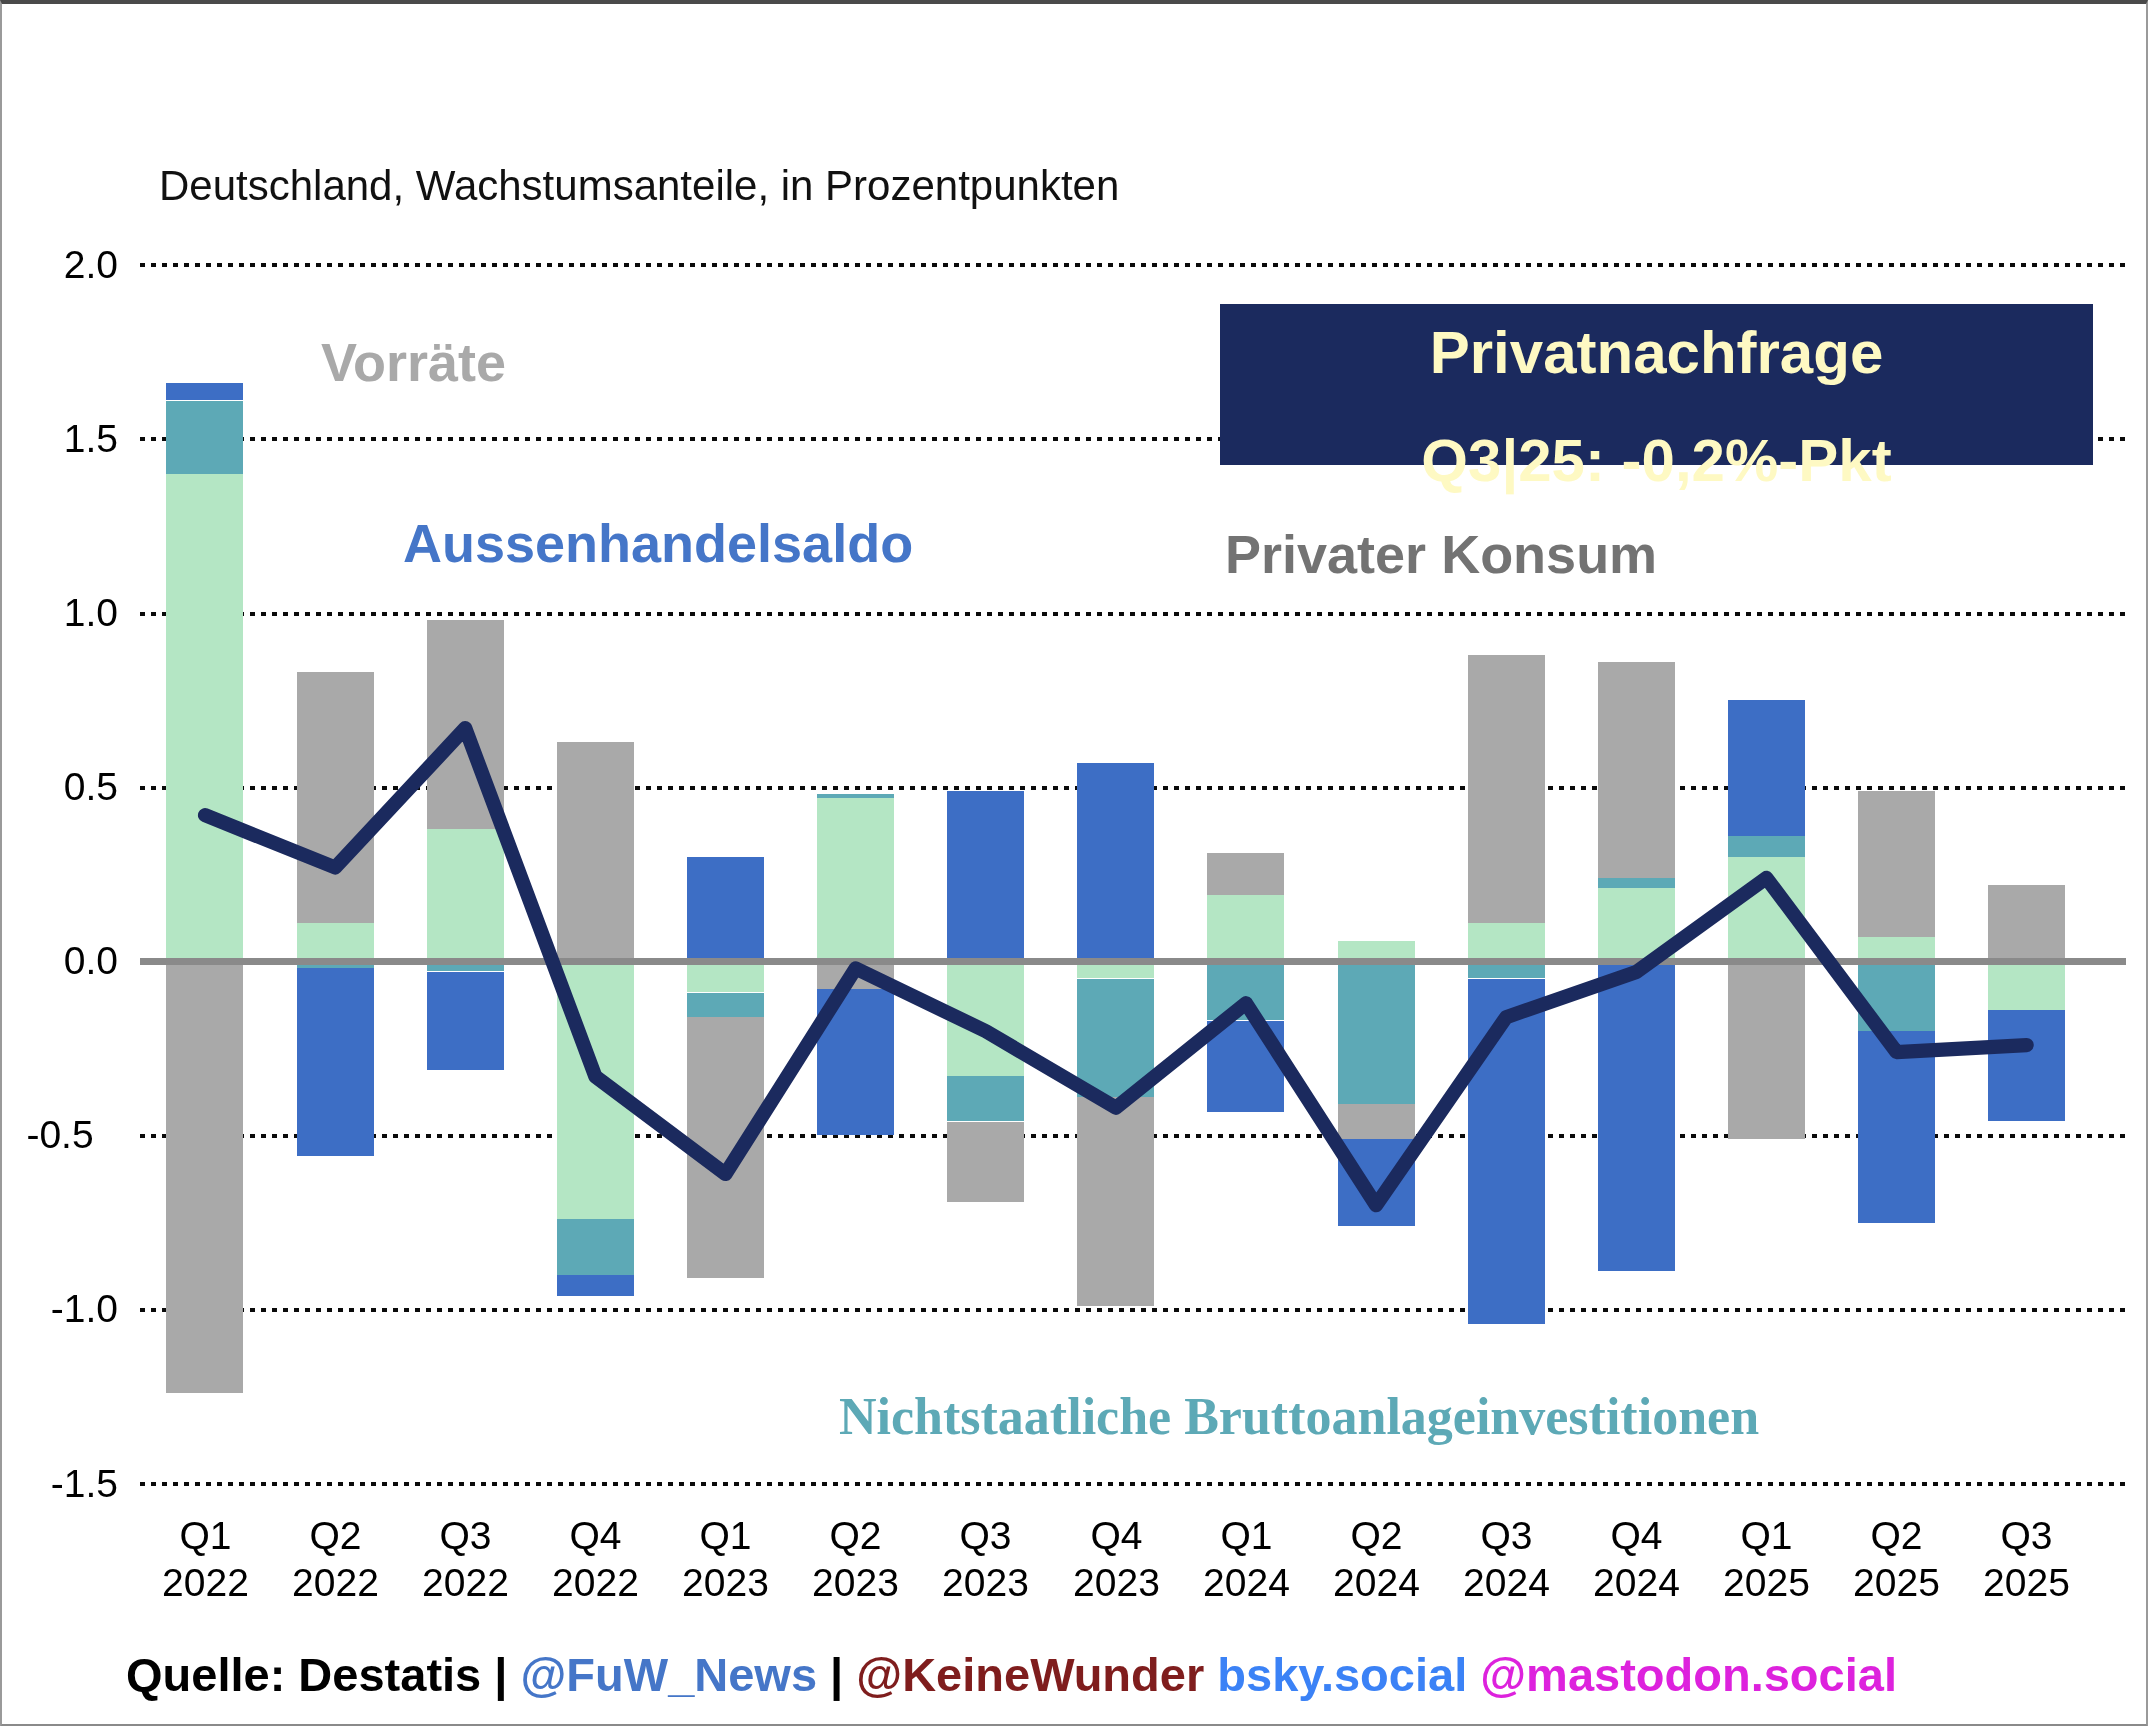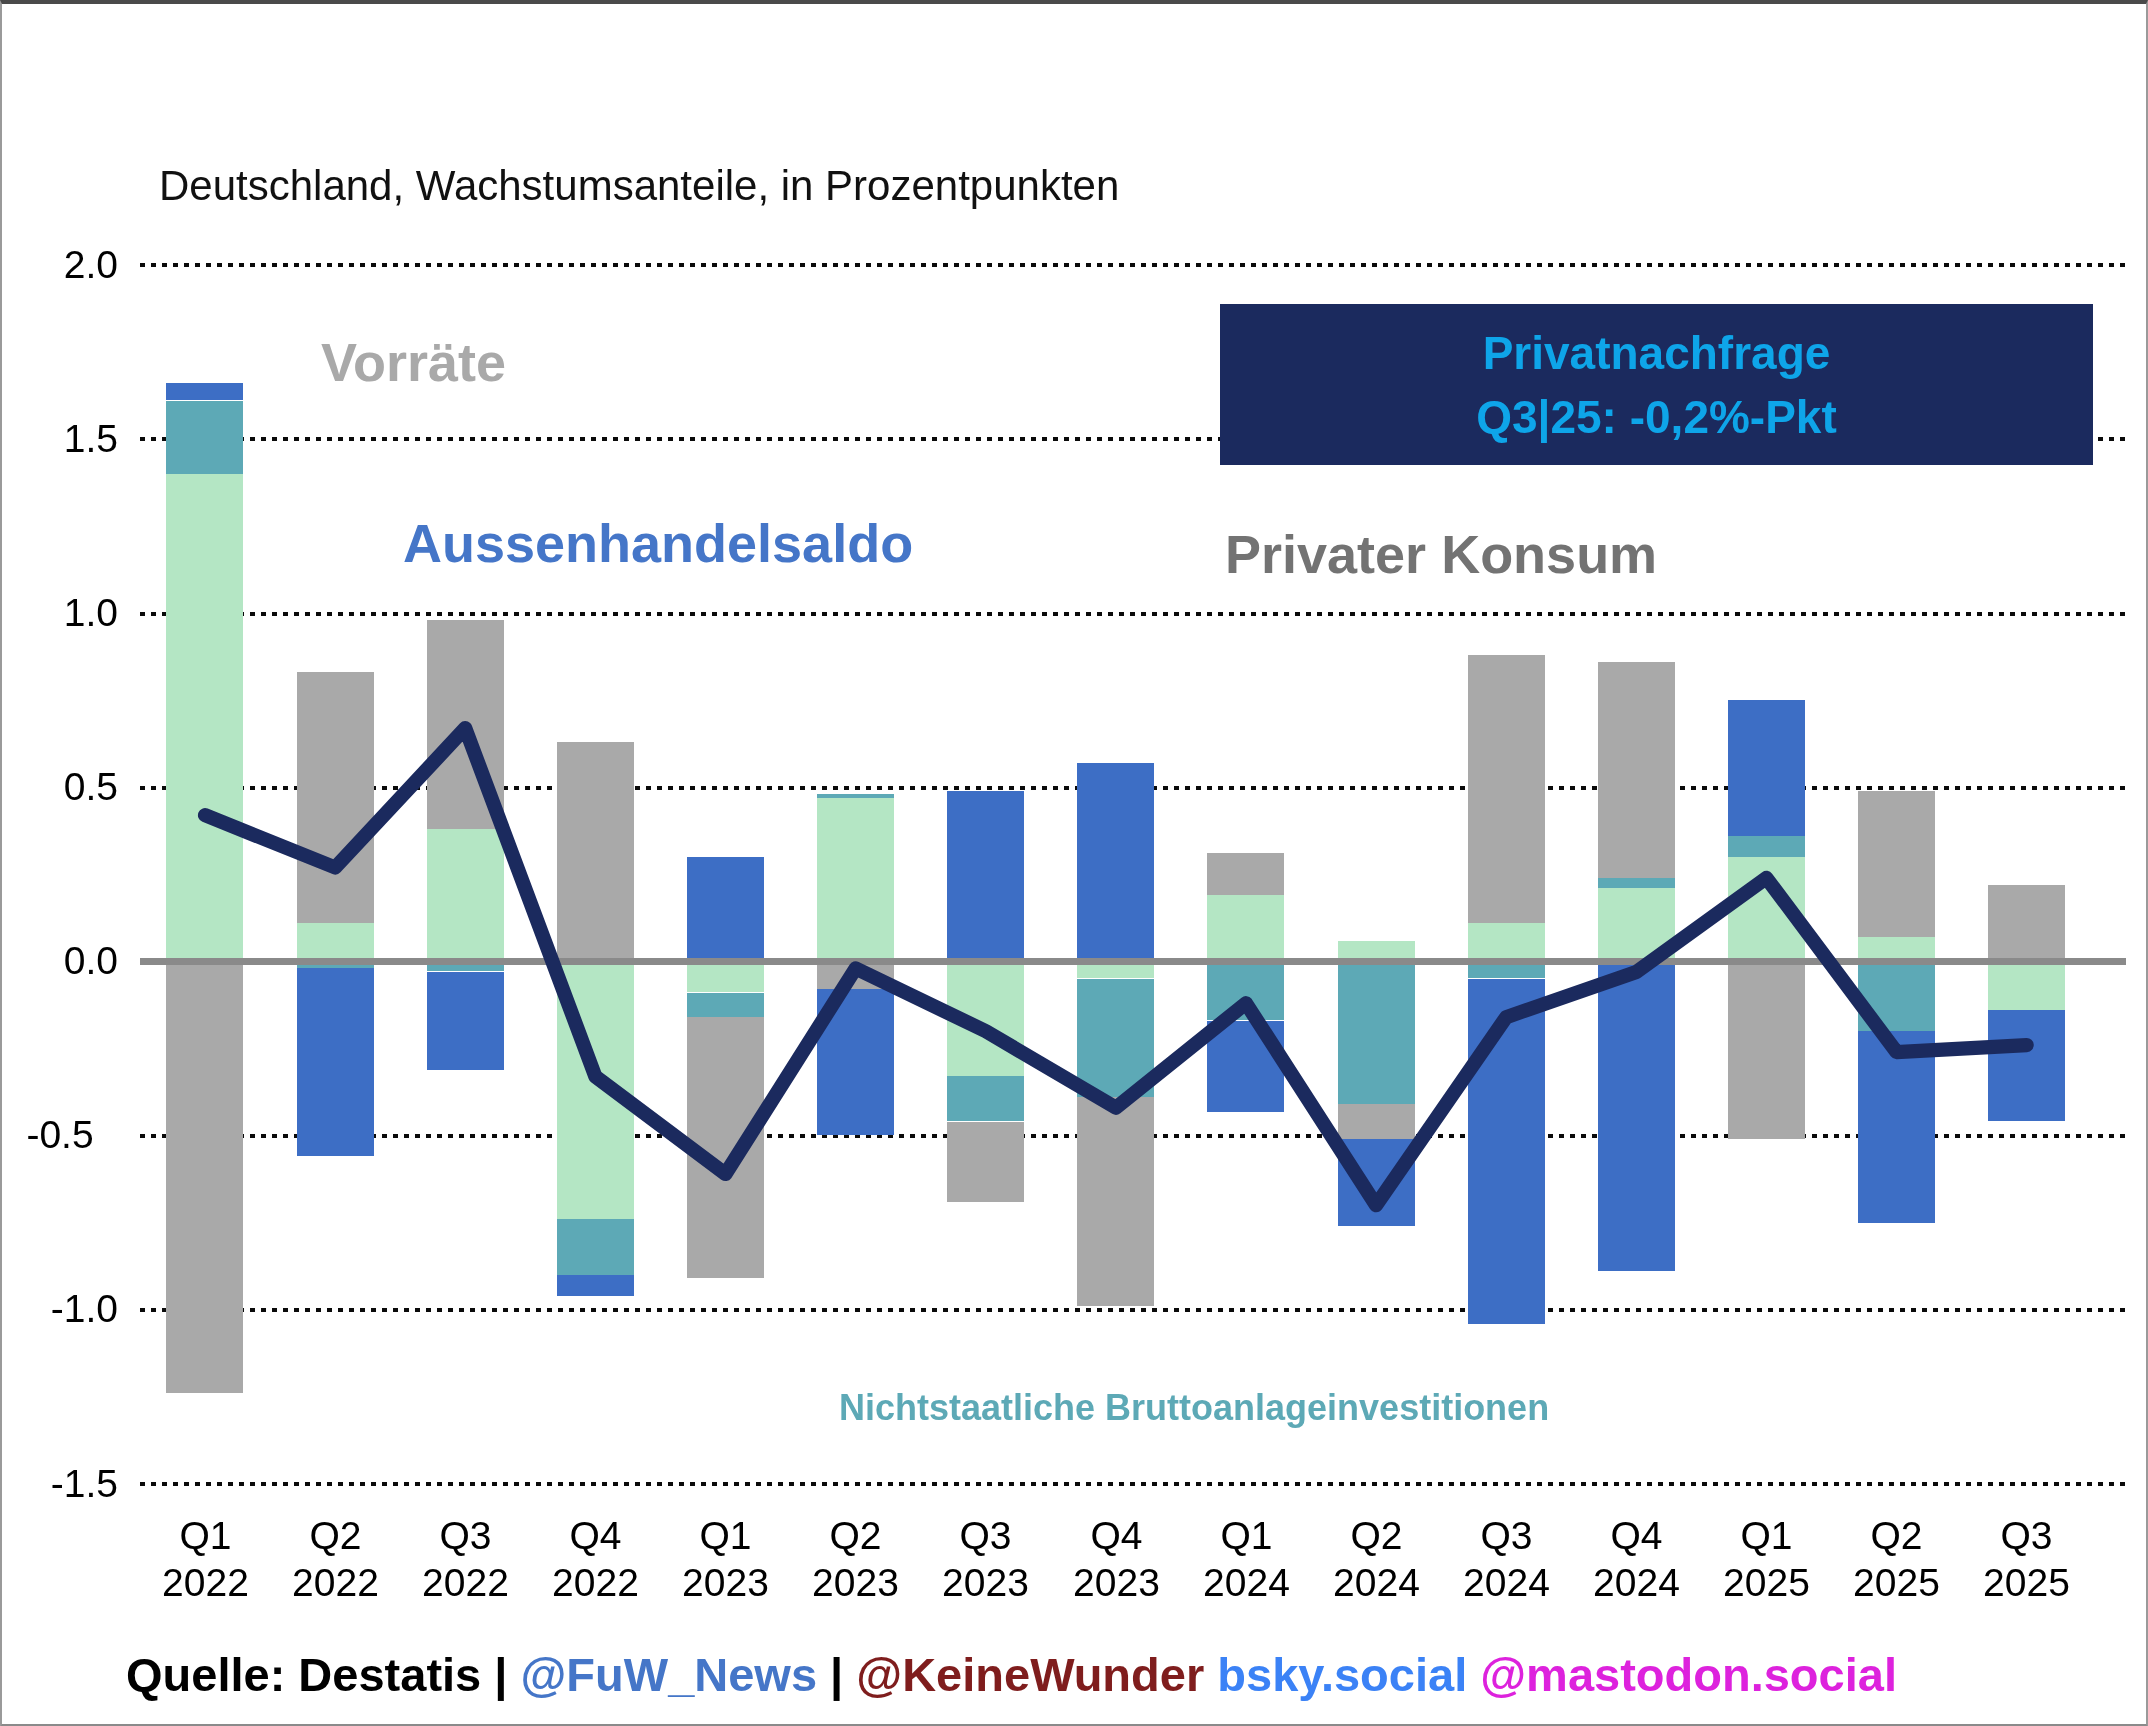--- a/index.html
+++ b/index.html
@@ -47,21 +47,21 @@
   }
   .annot{
     font-size:54px;font-weight:bold;white-space:nowrap;z-index:5;
   }
   .callout{
     left:1218px;top:300px;width:873px;height:161px;
     background:#1b2a5e;z-index:6;
     display:flex;flex-direction:column;justify-content:center;align-items:center;
   }
   .callout div{
-    color:#0ea5e9;font-size:46px;font-weight:bold;line-height:64px;white-space:nowrap;
+    color:#fef9c3;font-size:60px;font-weight:bold;line-height:64px;white-space:nowrap;margin-top:44px;
   }
   .footer{
     left:124px;top:1643px;font-size:47px;font-weight:bold;color:#000;
     white-space:nowrap;z-index:6;
   }
   .footer span{white-space:pre;}
 </style>
 </head>
 <body>
 
@@ -207,21 +207,21 @@
       <div class="abs zeroline" style="left: 138px; width: 1986px; top: 954px; background: rgb(138, 138, 138);"></div>
     </div>
 
   <svg id="line-svg" class="abs" width="2148" height="1727" viewBox="0 0 2560 2058">
     <polyline id="growth-line" fill="none" stroke-width="17" stroke-linejoin="round" stroke-linecap="round" points="242.0,966.7 397.1,1029.0 552.1,863.0 707.2,1278.0 862.3,1394.2 1017.3,1149.3 1172.4,1224.0 1327.5,1315.3 1482.6,1190.8 1637.6,1431.5 1792.7,1207.4 1947.8,1153.5 2102.8,1041.4 2257.9,1248.9 2413.0,1240.6" stroke="#1b2a5e"></polyline>
   </svg>
 
   <div class="abs annot" style="left:319px;top:327px;color:#a9a9a9;">Vorräte</div>
   <div class="abs annot" style="left:401px;top:508px;color:#4576c8;">Aussenhandelsaldo</div>
   <div class="abs annot" style="left:1223px;top:519px;color:#737373;">Privater Konsum</div>
-  <div class="abs annot" style="left:837px;top:1383px;color:#5da9b6;font-size:36px;">Nichtstaatliche Bruttoanlageinvestitionen</div>
+  <div class="abs annot" style="left:837px;top:1383px;color:#5da9b6;font-size:52px;font-family:Liberation Serif, serif;">Nichtstaatliche Bruttoanlageinvestitionen</div>
 
   <div class="abs callout">
     <div>Privatnachfrage</div>
     <div>Q3|25: -0,2%-Pkt</div>
   </div>
 
   <div class="abs footer">
     <span>Quelle: Destatis</span><span> | </span><span style="color:#4576c8">@FuW_News</span><span> | </span><span style="color:#7f1d1d">@KeineWunder</span><span style="color:#3b82f6"> bsky.social</span><span style="color:#dd22dd"> @mastodon.social</span>
   </div>
 

